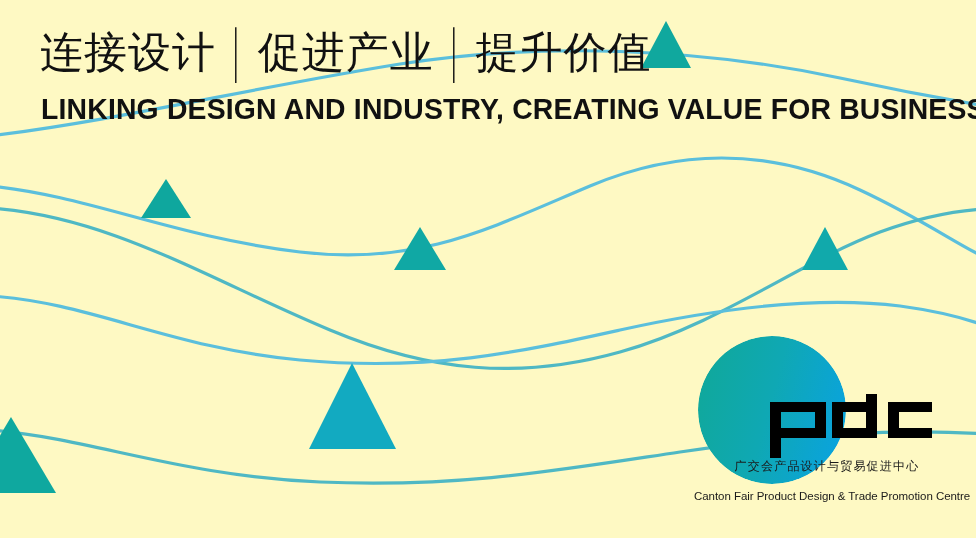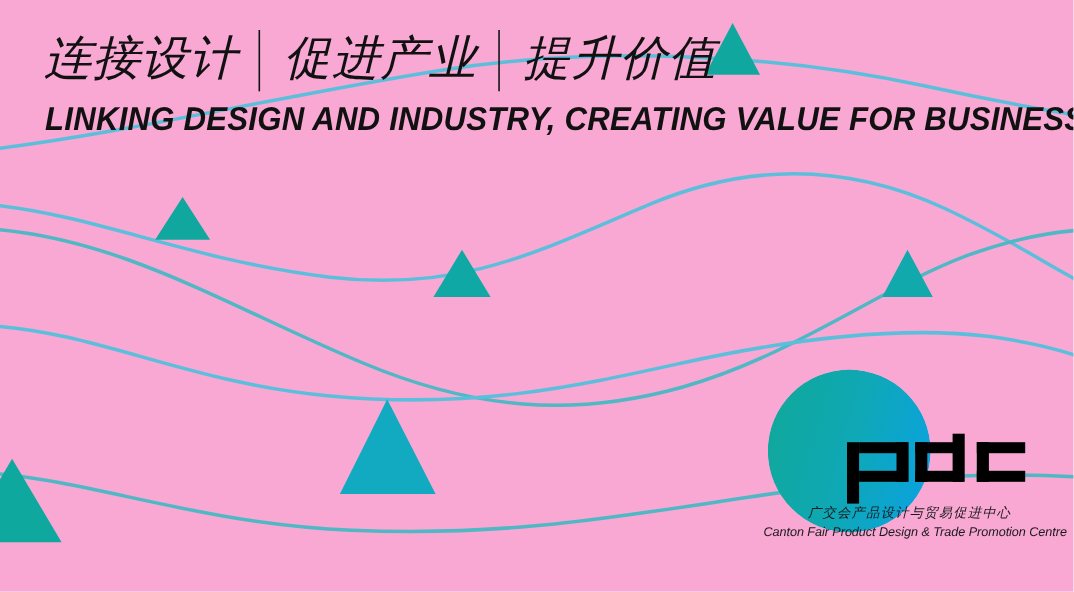--- a/index.html
+++ b/index.html
@@ -101,34 +101,34 @@
     margin: 0;
     font-family: "Liberation Sans", "DejaVu Sans", sans-serif;
     font-size: 12px;
     font-weight: 400;
     color: #1a1a1a;
     letter-spacing: 1.2px;
     line-height: 1.15;
     white-space: nowrap;
   }
   .logo-name-en {
-    margin: 4px 0 0 0;
+    margin: 16px 0 0 0;
     font-family: "Liberation Sans", sans-serif;
     font-size: 11.5px;
     font-weight: 400;
     color: #1a1a1a;
     letter-spacing: -0.05px;
     line-height: 1.15;
     white-space: nowrap;
   }
 </style>
 </head>
 <body>
 
-<div id="stage" style="width: 976px; height: 538px; background: #f9a8d4; font-style: italic;">
+<div id="stage" style="width: 976px; height: 538px; background: #fef9c3;">
 
   <svg id="waves" viewBox="0 0 976 538" aria-hidden="true">
     <g>
       <path fill="none" stroke-linecap="round" d="M -10,136 C 120,120 250,88 400,64 C 540,42 700,48 840,78 C 900,91 950,100 986,106" stroke="#5bbfdc" stroke-width="3.2"></path>
       <path fill="none" stroke-linecap="round" d="M -10,186 C 90,196 170,236 300,252 C 420,266 490,228 590,186 C 680,148 770,148 860,190 C 920,218 960,246 986,258" stroke="#5bbfdc" stroke-width="3.2"></path>
       <path fill="none" stroke-linecap="round" d="M -10,208 C 110,216 210,280 330,330 C 430,372 520,380 620,352 C 720,324 800,262 880,232 C 930,214 966,210 986,209" stroke="#4fb8c4" stroke-width="3.2"></path>
       <path fill="none" stroke-linecap="round" d="M -10,296 C 90,302 170,348 300,360 C 430,372 520,352 620,330 C 720,308 820,296 900,306 C 944,312 970,320 986,326" stroke="#5bbfdc" stroke-width="3.2"></path>
       <path fill="none" stroke-linecap="round" d="M -10,430 C 90,438 180,476 320,482 C 460,488 560,470 680,452 C 800,434 900,428 986,434" stroke="#4fb8c4" stroke-width="3.2"></path>
     </g>
   </svg>

